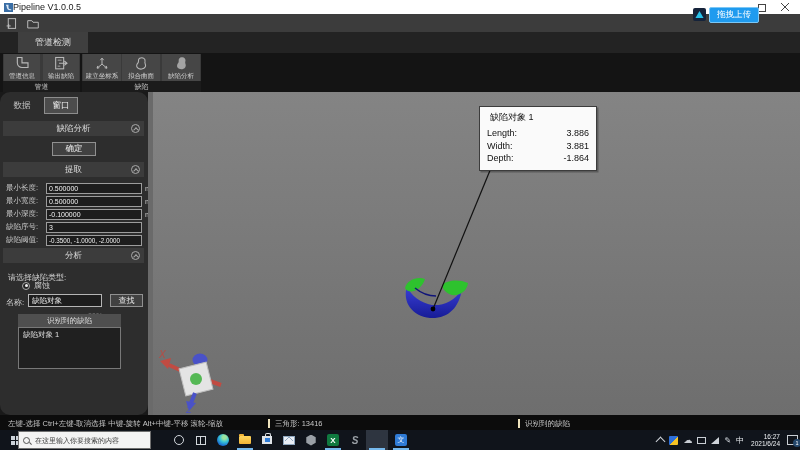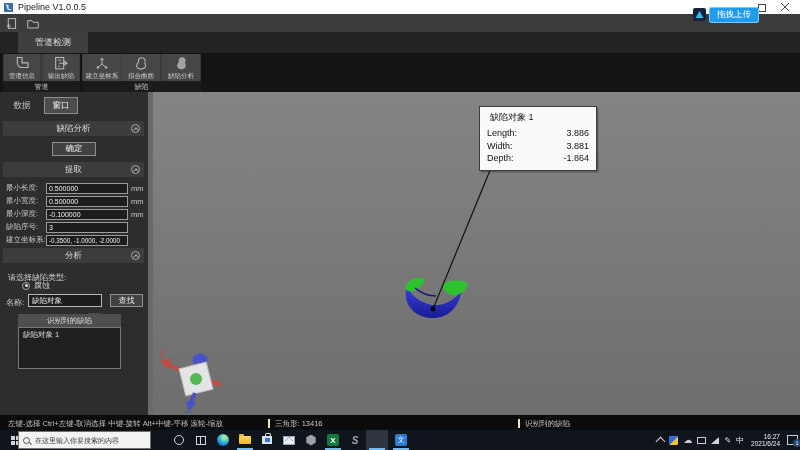--- a/index.html
+++ b/index.html
@@ -3,21 +3,21 @@
 <meta charset="utf-8">
 <style>
   html,body{margin:0;padding:0;background:#000;}
   .screen{position:relative;width:800px;height:450px;overflow:hidden;
           font-family:"Liberation Sans",sans-serif;background:#191919;}
 
   
   .titlebar{position:absolute;left:0;top:0;width:800px;height:14px;background:#ffffff;
             display:flex;align-items:center;padding:0 4px;box-sizing:border-box;}
   .app-icon{width:9px;height:9px;flex:0 0 auto;}
-  .tb-title{font-size:9px;color:#1a1a1a;margin-left:5px;}
+  .tb-title{font-size:9px;color:#1a1a1a;}
   .tb-controls{margin-left:auto;display:flex;align-items:center;gap:15px;margin-right:7px;}
   .wc{position:relative;width:8px;height:8px;cursor:default;}
   .wc-min::after{content:"";position:absolute;left:0;top:4px;width:7px;height:1px;background:#444;}
   .wc-max::after{content:"";position:absolute;left:0;top:1px;width:6px;height:6px;border:1px solid #444;}
   .wc-close{background:
      linear-gradient(45deg,transparent 44%,#444 44%,#444 56%,transparent 56%),
      linear-gradient(-45deg,transparent 44%,#444 44%,#444 56%,transparent 56%);}
 
   
   .qtoolbar{position:absolute;left:0;top:14px;width:800px;height:18px;background:#3c3c3c;
@@ -41,38 +41,38 @@
                 color:#c4c4c4;font-size:7px;display:flex;align-items:center;justify-content:center;}
 
   
   .upload-logo{position:absolute;left:693px;top:8px;width:13px;height:13px;background:#15233a;
                border-radius:2px;display:flex;align-items:center;justify-content:center;}
   .upload-btn{position:absolute;left:709px;top:7px;height:14px;padding:0 7px;background:#1f9bef;
               border:1px solid #7cc7f5;border-radius:2px;color:#fff;font-size:8.5px;
               display:flex;align-items:center;}
 
   
-  .sidebar{position:absolute;left:0;top:92px;width:148px;height:323px;background:#2d2d2d;}
+  .sidebar{position:absolute;left:0;top:92px;width:148px;height:323px;background:#2d2d2d;border-radius:10px;}
   .splitter{position:absolute;left:148px;top:92px;width:5px;height:323px;background:#6a6a6a;}
   .stab{position:absolute;font-size:8.5px;display:flex;align-items:center;justify-content:center;}
   .stab-flat{left:6px;top:6px;width:32px;height:16px;color:#c2c2c2;}
   .stab-raised{left:44px;top:5px;width:34px;height:17px;background:#4c4c4c;border:1px solid #8d8d8d;
                color:#f0f0f0;box-sizing:border-box;}
   .shdr{position:absolute;left:3px;width:141px;height:15px;background:#3c3c3c;color:#ddd;
         font-size:8.5px;display:flex;align-items:center;justify-content:center;}
   .chev{position:absolute;right:4px;top:2.5px;width:9px;height:9px;border:1px solid #a8a8a8;
         border-radius:50%;box-sizing:border-box;}
   .chev::after{content:"";position:absolute;left:2px;top:3px;width:3px;height:3px;
         border-left:1px solid #a8a8a8;border-top:1px solid #a8a8a8;transform:rotate(45deg);}
   .sbtn{position:absolute;background:#414141;border:1px solid #909090;color:#eee;font-size:8.5px;
         display:flex;align-items:center;justify-content:center;box-sizing:border-box;}
   .btn-confirm{left:52px;top:50px;width:44px;height:14px;}
   .frow{position:absolute;left:6px;height:12px;display:flex;align-items:center;}
   .flabel{width:40px;font-size:7.5px;color:#c9c9c9;white-space:nowrap;}
-  .finput{width:82px;height:11px;background:#1d1d1d;border:1px solid #9c9c9c;color:#f2f2f2;
+  .finput{width:96px;height:11px;background:#1d1d1d;border:1px solid #9c9c9c;color:#f2f2f2;
           font-size:7px;padding:0 2px;box-sizing:border-box;font-family:"Liberation Sans",sans-serif;}
   .finput.small{font-size:6.3px;}
   .funit{margin-left:3px;font-size:7.5px;color:#c9c9c9;}
   .prompt{position:absolute;left:8px;top:180px;font-size:8px;color:#d2d2d2;}
   .radio{position:absolute;top:188px;display:flex;align-items:center;gap:4px;font-size:8px;color:#d2d2d2;}
   .rdot{width:8px;height:8px;border:1px solid #aaa;border-radius:50%;background:#222;
         box-sizing:border-box;position:relative;}
   .rdot.sel::after{content:"";position:absolute;left:1.5px;top:1.5px;width:3px;height:3px;
         border-radius:50%;background:#f2f2f2;}
   .name-label{position:absolute;left:6px;top:205px;font-size:8px;color:#d2d2d2;}
@@ -275,21 +275,21 @@
       <span class="flabel">最小深度:</span>
       <input class="finput" value="-0.100000" style="">
       <span class="funit">mm</span>
     </div>
     <div class="frow" style="top:129px;">
       <span class="flabel">缺陷序号:</span>
       <input class="finput" value="3" style="">
       <span class="funit"></span>
     </div>
     <div class="frow" style="top:142px;">
-      <span class="flabel">建立坐标系:</span>
+      <span class="flabel">缺陷阈值:</span>
       <input class="finput small" value="-0.3500, -1.0000, -2.0000" style="">
       <span class="funit"></span>
     </div>
 
     <div class="shdr" style="top:156px;">
       <span>分析</span>
       <span class="chev"></span>
     </div>
 
     <div class="prompt">请选择缺陷类型:</div>

